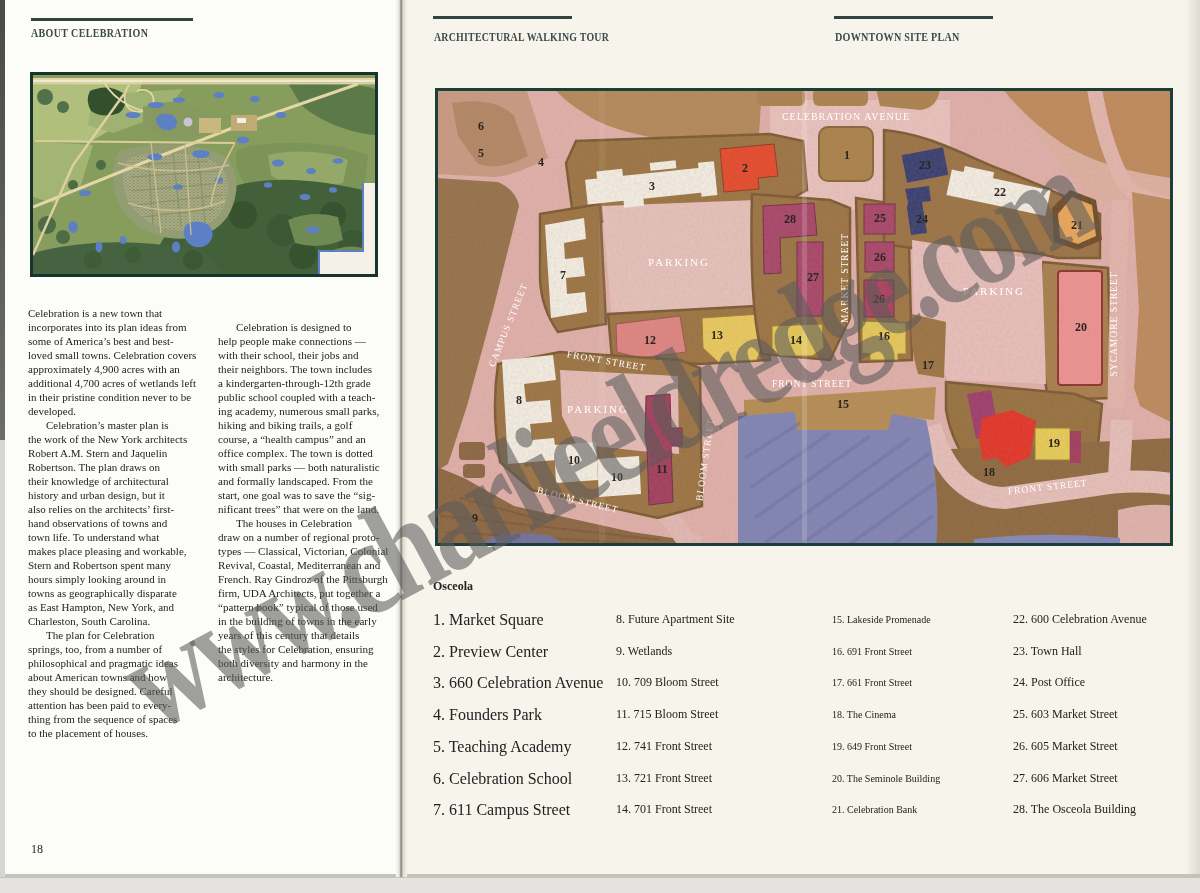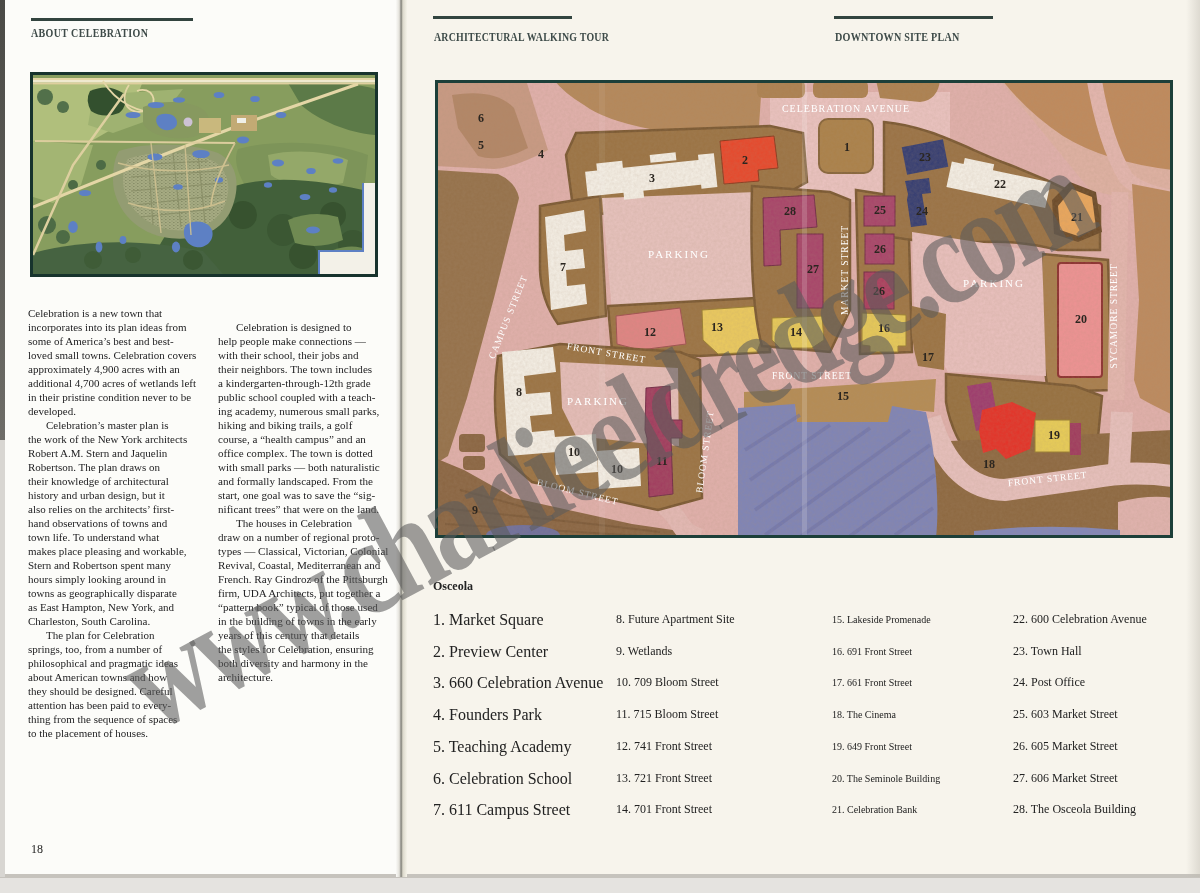--- a/index.html
+++ b/index.html
@@ -216,21 +216,21 @@
 <div class="abs" style="left:31px;top:842px;font-size:12px;color:#222;">18</div>
 
 <div class="abs" style="left:433px;top:16px;width:139px;height:3px;background:#32443f;"></div>
 
 <div class="abs" style="left:434px;top:29px;font-size:13px;letter-spacing:0.3px;color:#3e4b49;font-weight:bold;transform:scaleX(0.76);transform-origin:0 0;white-space:nowrap;">ARCHITECTURAL WALKING TOUR</div>
 
 <div class="abs" style="left:834px;top:16px;width:159px;height:3px;background:#32443f;"></div>
 
 <div class="abs" style="left:835px;top:29px;font-size:13px;letter-spacing:0.3px;color:#3e4b49;font-weight:bold;transform:scaleX(0.78);transform-origin:0 0;white-space:nowrap;">DOWNTOWN SITE PLAN</div>
 
-<div class="abs" style="left:435px;top:80px;width:738px;height:458px;">
+<div class="abs" style="left:435px;top:88px;width:738px;height:458px;">
 <svg width="738" height="458" viewBox="435 80 738 458">
   <defs>
     <filter id="rough" x="0%" y="0%" width="100%" height="100%">
       <feTurbulence type="fractalNoise" baseFrequency="0.35" numOctaves="3" result="n"></feTurbulence>
       <feColorMatrix in="n" type="matrix" values="0 0 0 0 0.40 0 0 0 0 0.28 0 0 0 0 0.18 0 0 0 0.75 0"></feColorMatrix>
     </filter>
   </defs>
 
   <rect x="435" y="80" width="738" height="458" fill="#e2b1ad"></rect>
 

